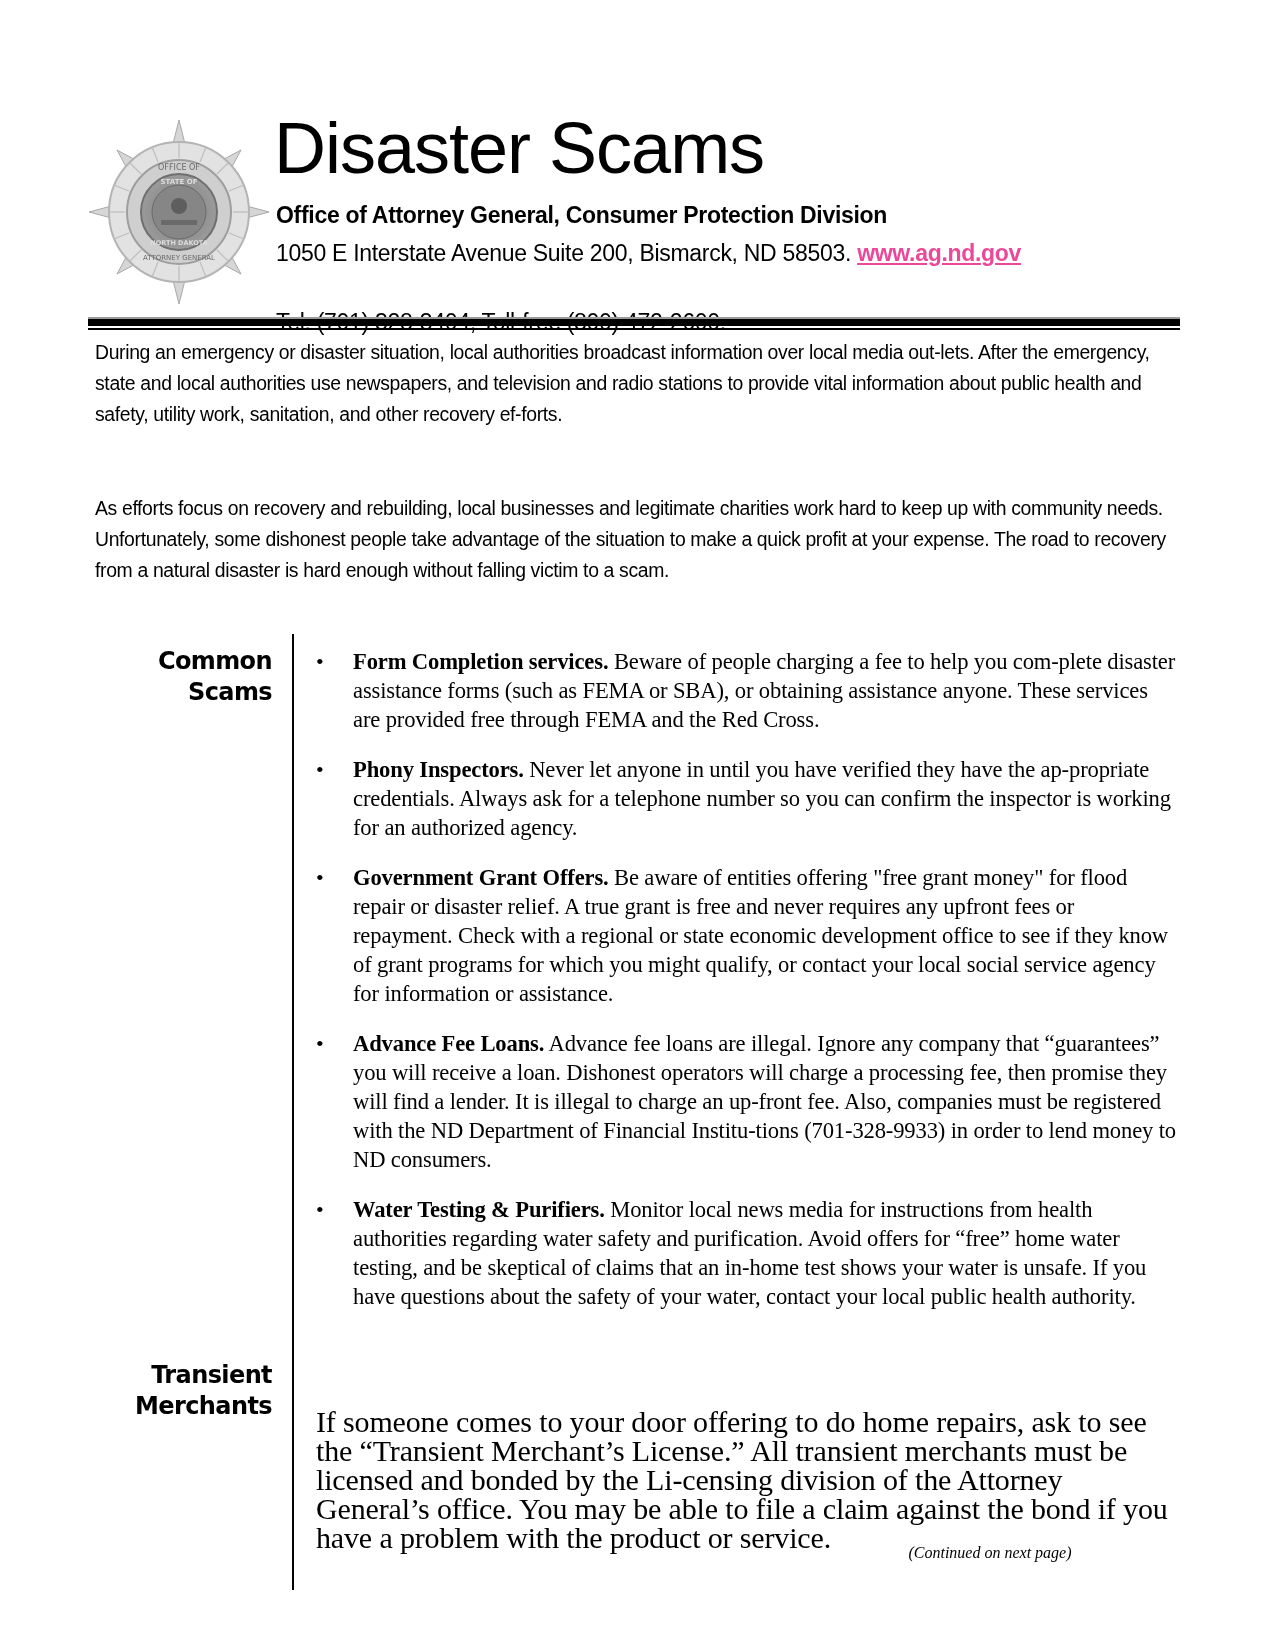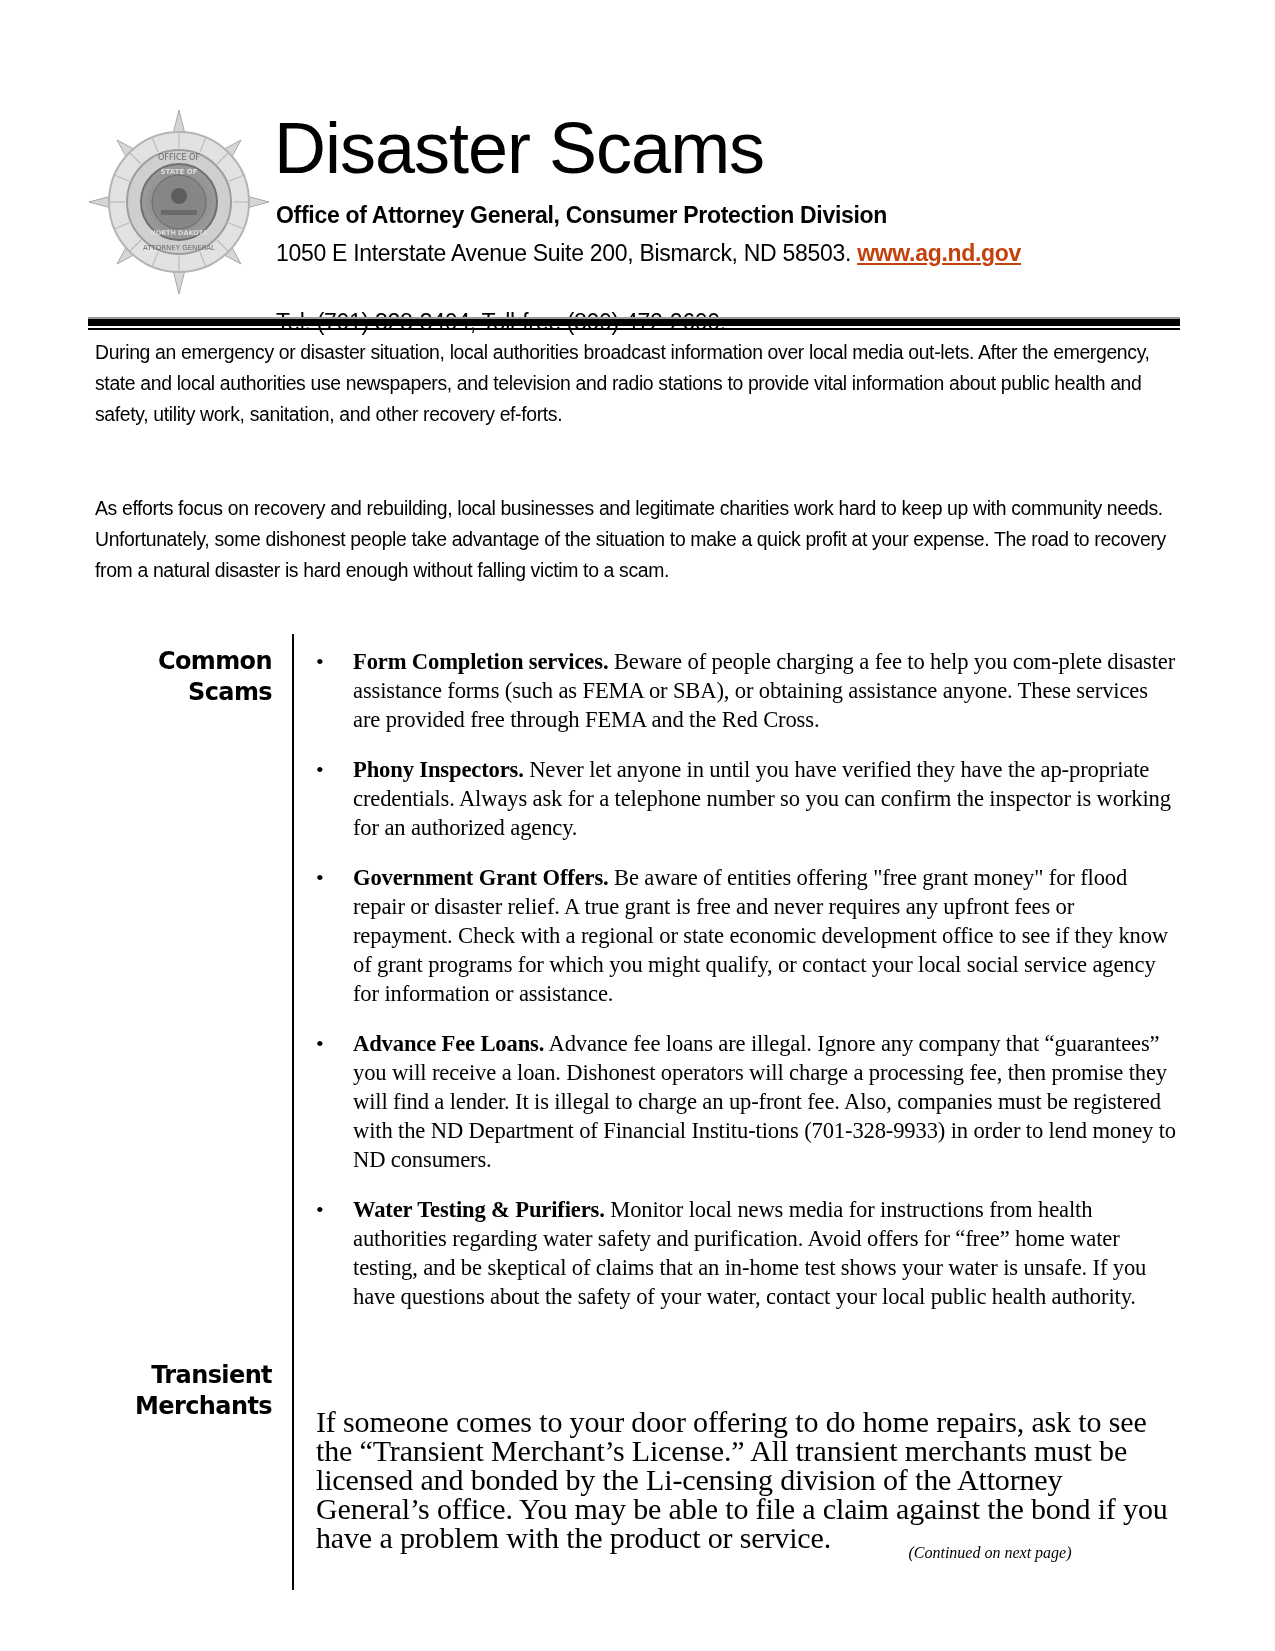--- a/index.html
+++ b/index.html
@@ -1,24 +1,24 @@
 <!DOCTYPE html>
 <html><head>
 <meta charset="utf-8">
 <style>
   html, body { margin:0; padding:0; background:#ffffff; }
   body { width:1275px; height:1651px; position:relative; overflow:hidden; color:#000; }
   .abs { position:absolute; }
 
   
-  .logo { left:88px; top:108px; width:182px; height:188px; }
+  .logo { left:88px; top:118px; width:182px; height:188px; }
   .title { left:274px; top:108px; font-family:"Liberation Sans", sans-serif; font-size:72px; line-height:80px; letter-spacing:-1px; font-weight:normal; }
   .org { left:276px; top:200px; font-family:"Liberation Sans", sans-serif; font-size:23px; font-weight:bold; line-height:30px; letter-spacing:-0.3px; }
   .addr { left:276px; top:237px; font-family:"Liberation Sans", sans-serif; font-size:23px; line-height:33px; letter-spacing:-0.3px; }
-  .addr a { color:#c2410c; font-weight:bold; text-decoration:underline; }
+  .addr a { color:#ec4899; font-weight:bold; text-decoration:underline; }
   .tel { left:276px; top:270px; font-family:"Liberation Sans", sans-serif; font-size:23px; line-height:33px; letter-spacing:-0.3px;margin-top:36px; }
 
   .rule { left:88px; width:1092px; }
   .rule-thin-top { top:317px; height:2px; background:#9a9a9a; }
   .rule-thick { top:319px; height:7px; background:#000; }
   .rule-thin-bot { top:328px; height:2px; background:#000; }
 
   
   .intro { left:95px; width:1080px; font-family:"Liberation Sans", sans-serif; font-size:19.4px; line-height:31px; letter-spacing:-0.35px; }
   .intro1 { top:337px; }

